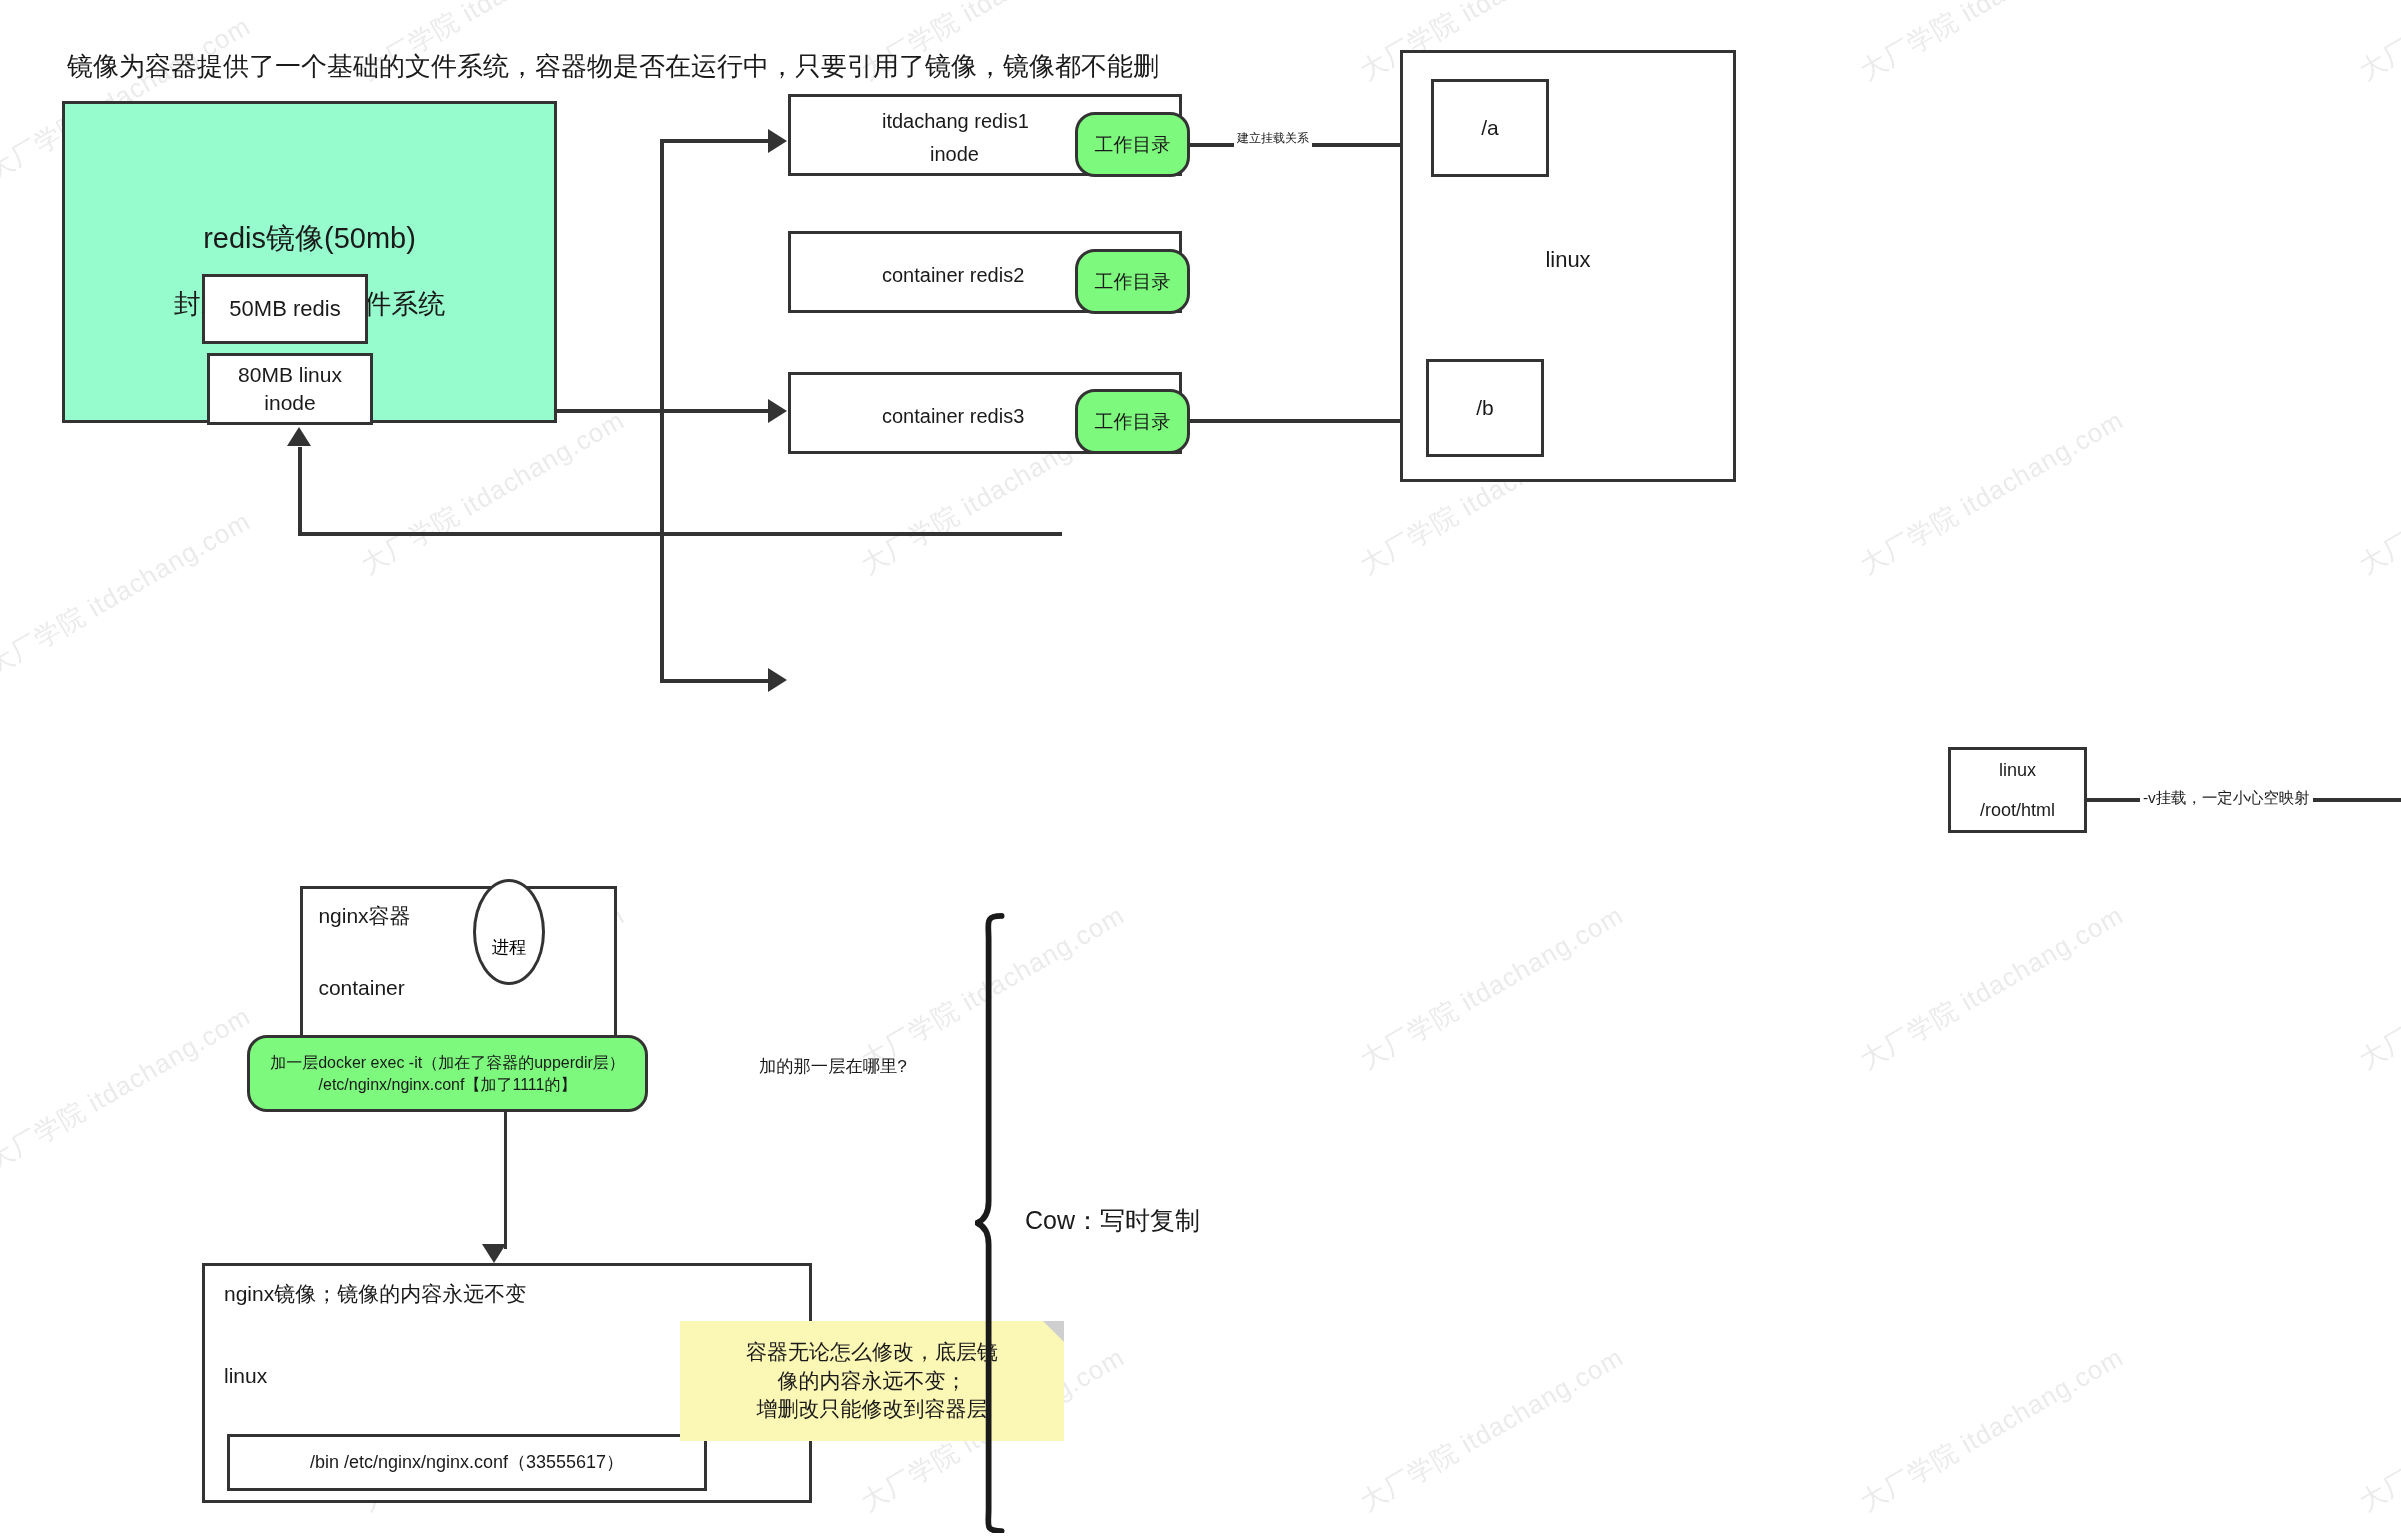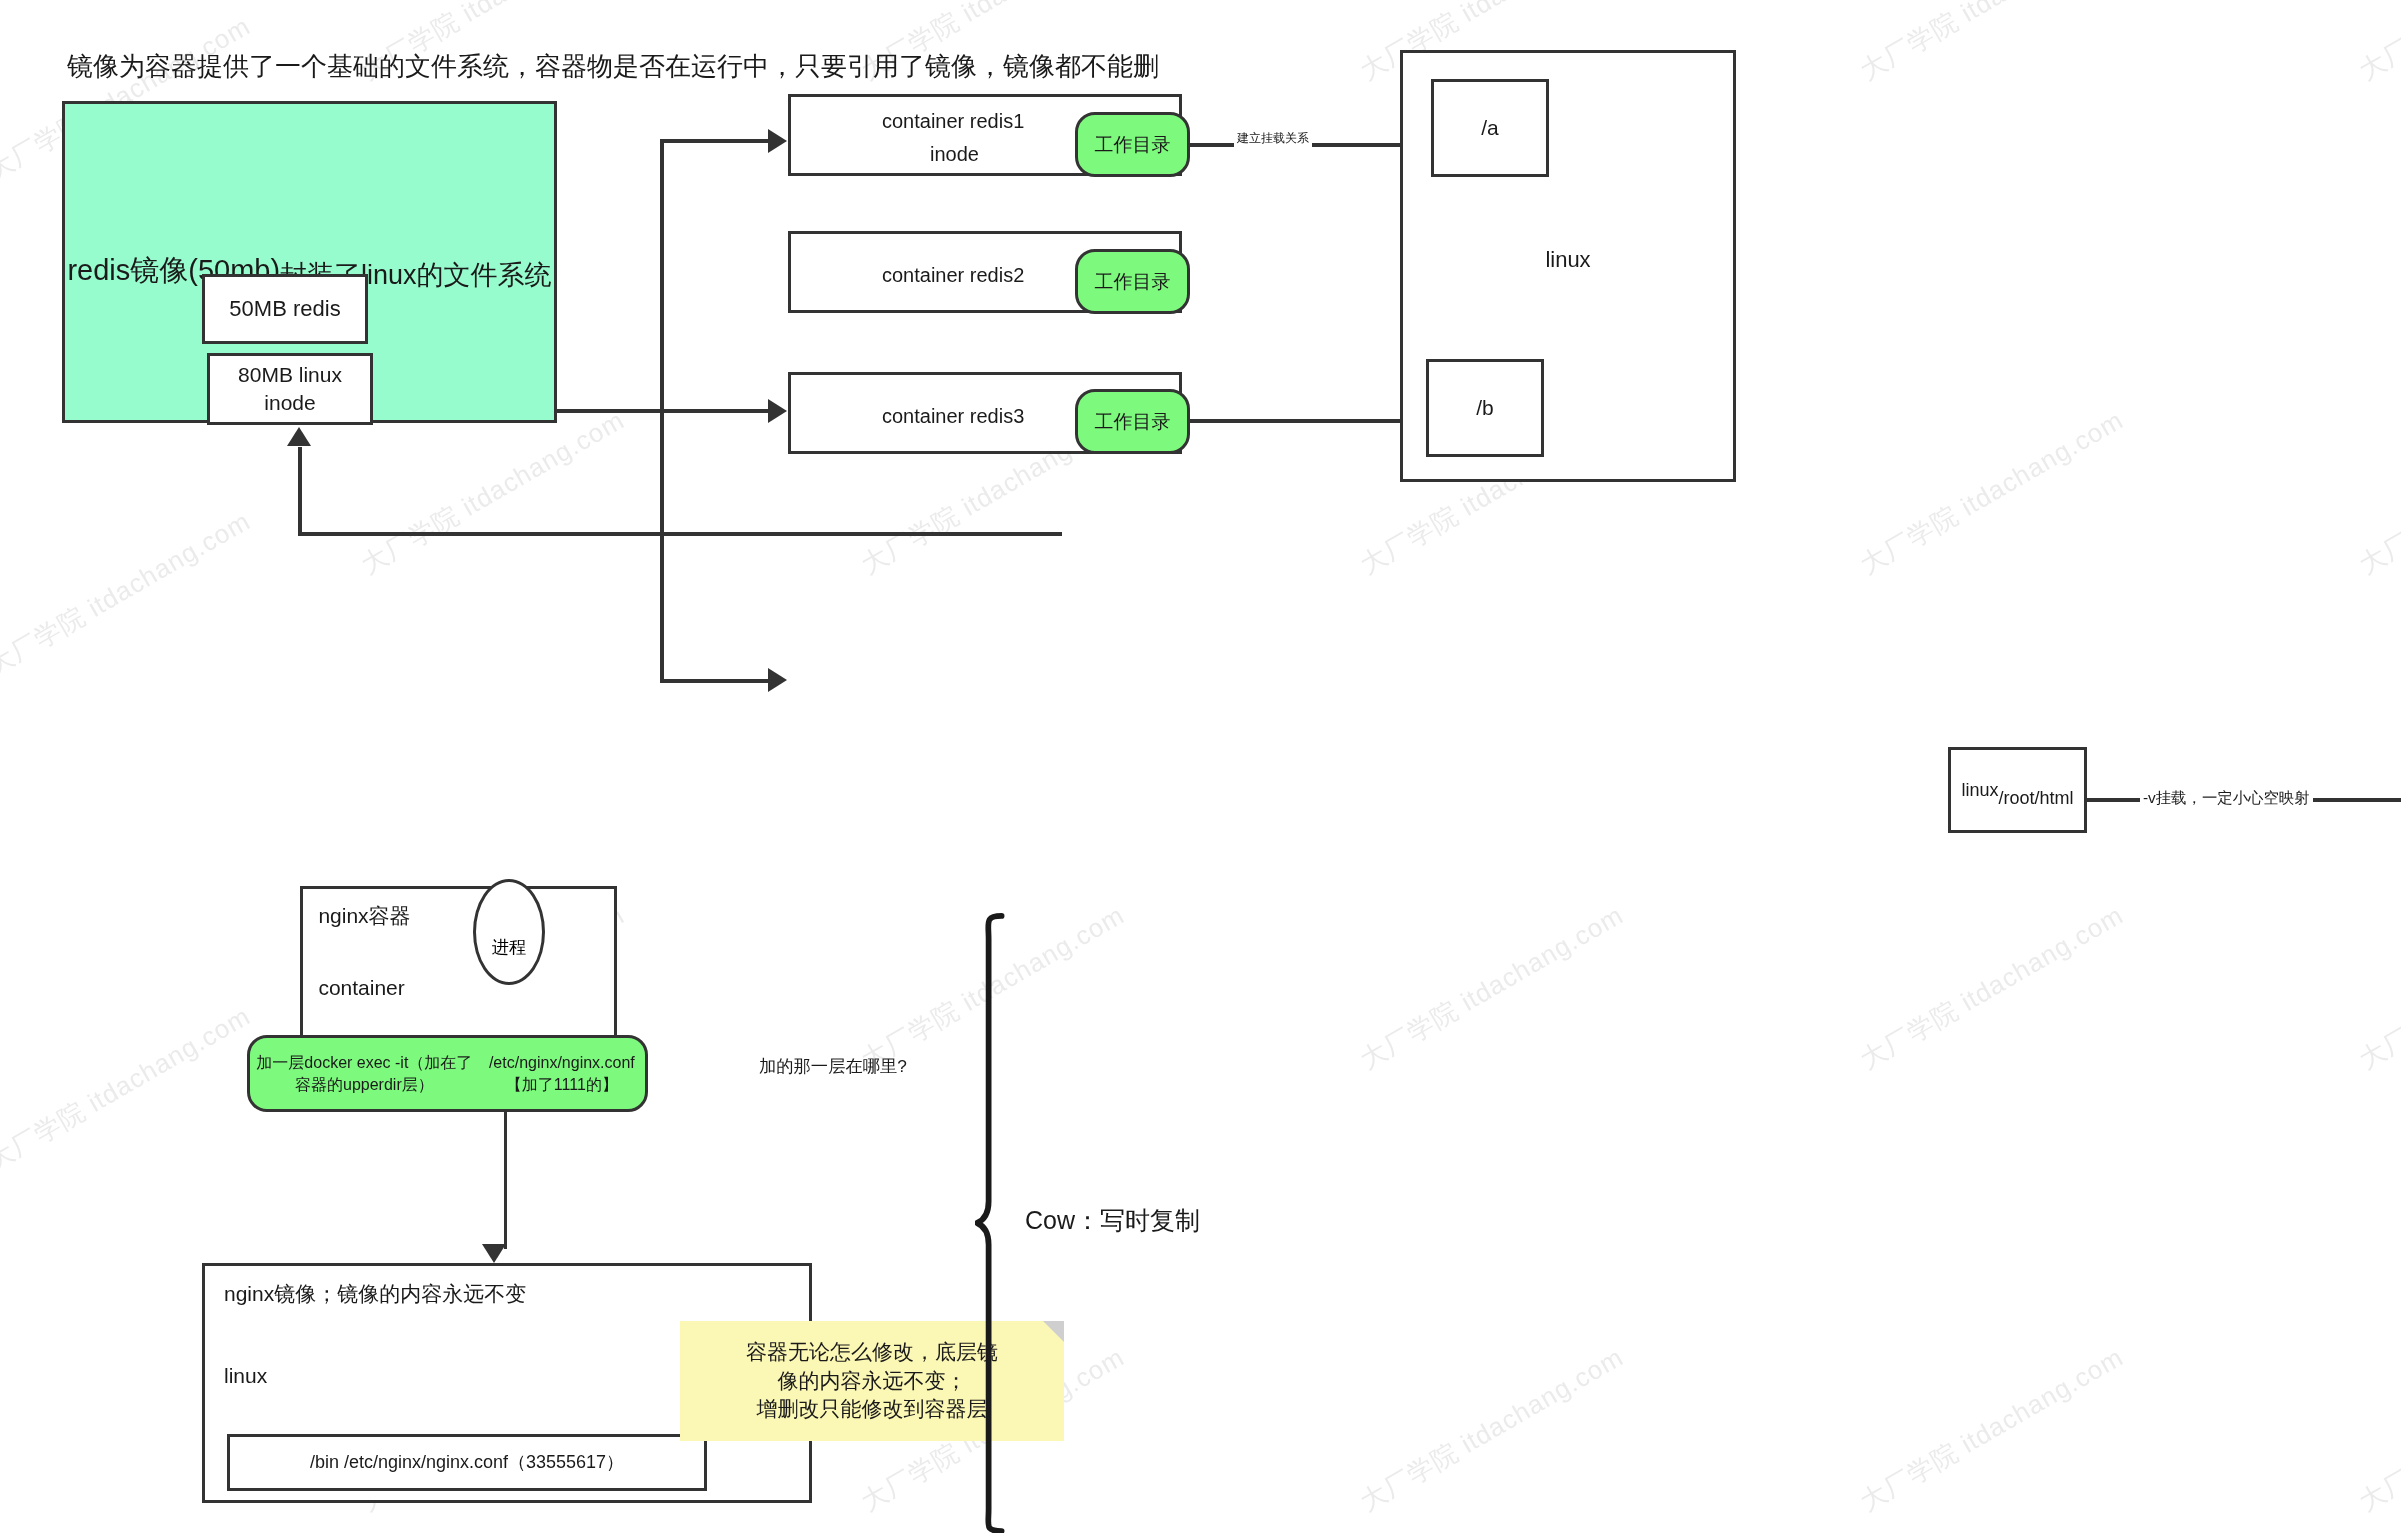--- a/index.html
+++ b/index.html
@@ -37,21 +37,21 @@
     border: 3.8px solid #333333;
     background: #ffffff;
     display: flex;
     align-items: center;
     justify-content: center;
     text-align: center;
     color: #1a1a1a;
     z-index: 2;
   }
   .box-col {
-    flex-direction: row;
+    flex-direction: column;
   }
   .mint { background: #97fccd; }
   .green { background: #7dfa7d; border-radius: 20px; }
   .yellow { background: #fbf667; }
   .note-yellow { background: #fbf7b5; }
 
   .t { line-height: 1.35; white-space: pre-line; }
 
   
   .ln {
@@ -164,21 +164,21 @@
   <div class="ln" style="left:660px; top:139px; width:4.3px;  height:274px;"></div>
   <div class="ln" style="left:660px; top:139px; width:115px; height:4.3px;"></div>
   <div class="ln" style="left:660px; top:409px; width:115px; height:4.3px;"></div>
   <div class="ln" style="left:660px; top:409px; width:4.3px;  height:274px;"></div>
   <div class="ln" style="left:660px; top:679px; width:115px; height:4.3px;"></div>
   <div class="arrow-r" style="left:768px; top:129px;"></div>
   <div class="arrow-r" style="left:768px; top:399px;"></div>
   <div class="arrow-r" style="left:768px; top:668px;"></div>
 
   <div class="box" style="left:788px; top:94px; width:394px; height:82px; justify-content:flex-start;">
-    <div class="t" style="font-size:20px; position:absolute; left:91px; top:10.6px;">container  redis1</div>
+    <div class="t" style="font-size:20px; position:absolute; left:91px; top:10.6px;">itdachang  redis1</div>
     <div class="t" style="font-size:20px; position:absolute; left:139px; top:44px;">inode</div>
   </div>
   <div class="box green" style="left:1075px; top:112px; width:115px; height:65px;">
     <div class="t" style="font-size:19px;">工作目录</div>
   </div>
 
   <div class="box" style="left:788px; top:231px; width:394px; height:82px;">
     <div class="t" style="font-size:20px; position:absolute; left:91px; top:28px;">container  redis2</div>
   </div>
   <div class="box green" style="left:1075px; top:249px; width:115px; height:65px;">

